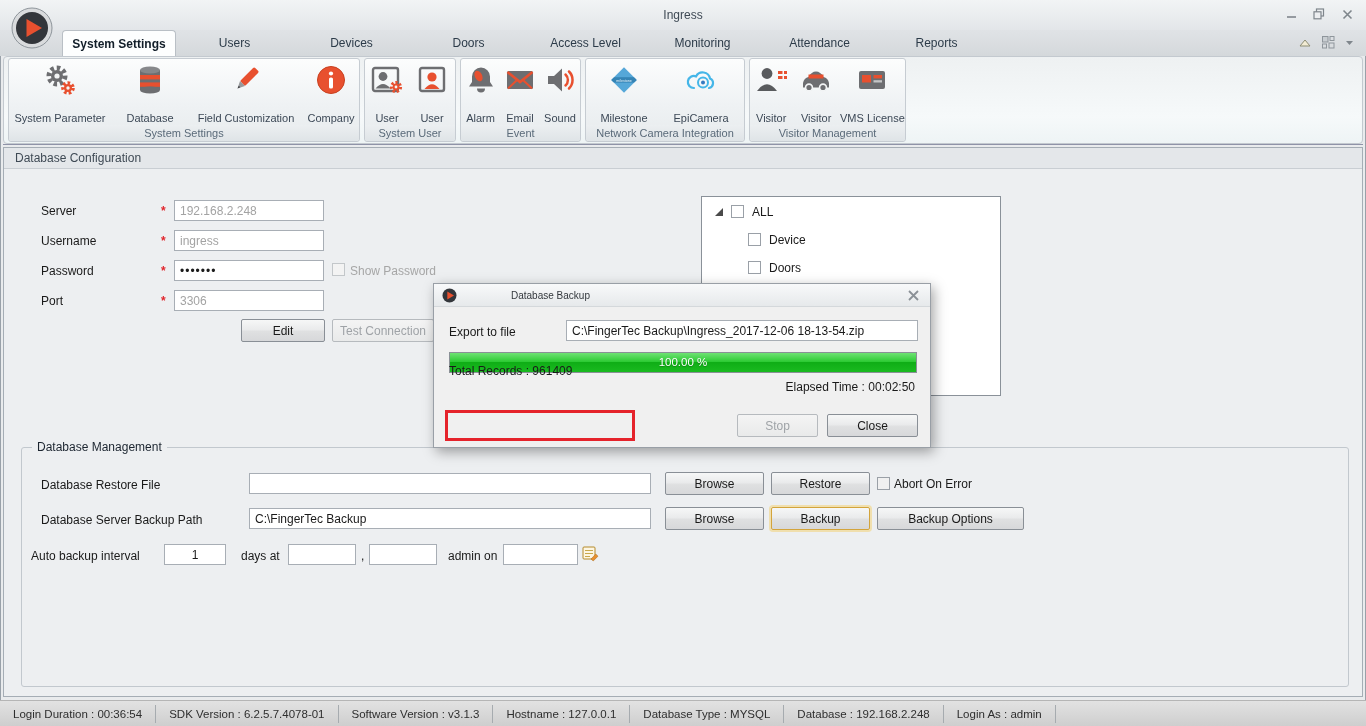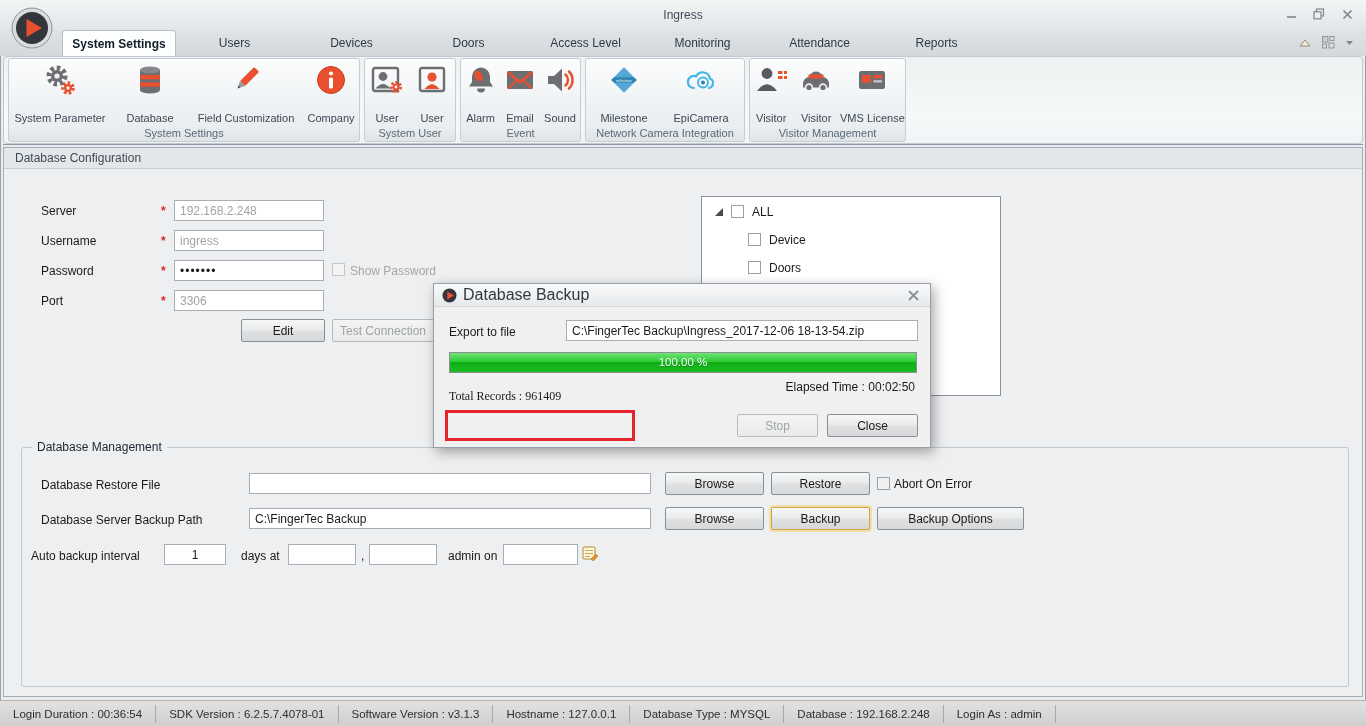--- a/index.html
+++ b/index.html
@@ -75,21 +75,21 @@
               border-left:8px solid transparent; border-bottom:8px solid #4a4a4a; }
   .tlabel { position:absolute; white-space:nowrap; }
 
   
   .dialog { left:433px; top:283px; width:498px; height:165px; background:#f0f0f0;
             border:1px solid #999fa6; z-index:20;
             box-shadow:3px 4px 12px rgba(0,0,0,.35); }
   .dlg-titlebar { position:absolute; left:0; top:0; width:100%; height:23px;
                   background:linear-gradient(#f8f9fa,#e6e9eb); border-bottom:1px solid #d4d8db;
                   display:flex; align-items:center; padding-left:8px; gap:6px; }
-  .dlg-title { color:#33383d; font-size:16px; }
+  .dlg-title { color:#33383d; font-size:10px;margin-left:48px; }
   .dlg-close { position:absolute; right:10px; top:5px; width:13px; height:13px; }
   .progress { position:absolute; left:15px; top:68px; width:468px; height:21px;
               border:1px solid #8a9096; background:#fff; }
   .progress-fill { width:100%; height:100%;
                    background:linear-gradient(#6fe274,#2ecb35 45%,#0fae16 50%,#1aba20); }
   .progress-text { position:absolute; left:0; top:3px; width:100%; text-align:center;
                    color:#fff; font-size:11.5px; text-shadow:0 1px 1px rgba(0,0,0,.25); }
   .annotation { position:absolute; left:11px; top:126px; width:190px; height:31px;
                 border:3px solid #e5232b; z-index:3; pointer-events:none; }
 
@@ -396,21 +396,21 @@
       <svg class="dlg-close" viewBox="0 0 13 13">
         <path d="M2 2 L11 11 M11 2 L2 11" stroke="#8b9197" stroke-width="1.8"></path>
       </svg>
     </div>
     <div class="flabel" style="left:15px; top:41px;">Export to file</div>
     <div class="field" style="left:132px; top:36px; width:352px;">C:\FingerTec Backup\Ingress_2017-12-06 18-13-54.zip</div>
     <div class="progress">
       <div class="progress-fill"></div>
       <div class="progress-text">100.00 %</div>
     </div>
-    <div class="flabel" style="left:15px; top:105px;font-family:Liberation Serif, serif;">Total Records : 961409</div>
+    <div class="flabel" style="left:15px; top:80px;">Total Records : 961409</div>
     <div class="flabel" style="right:15px; top:96px; left:auto;">Elapsed Time : 00:02:50</div>
     <div class="annotation"></div>
     <div class="btn disabled" style="left:303px; top:130px; width:81px;">Stop</div>
     <div class="btn" style="left:393px; top:130px; width:91px;">Close</div>
   </div>
 
   <div class="abs statusbar">
     <div class="sitem">Login Duration : 00:36:54</div>
     <div class="sitem">SDK Version : 6.2.5.7.4078-01</div>
     <div class="sitem">Software Version : v3.1.3</div>

